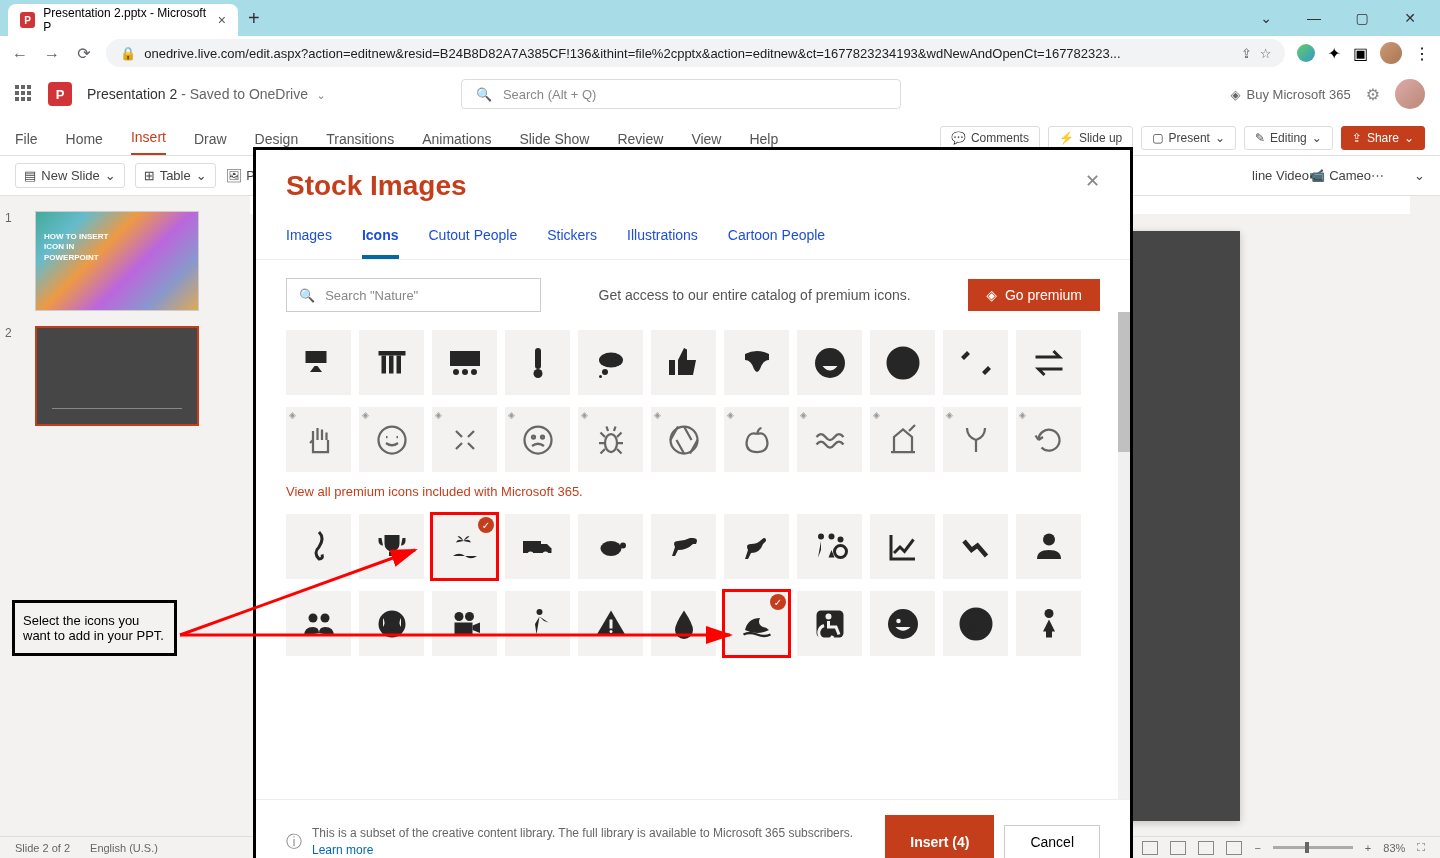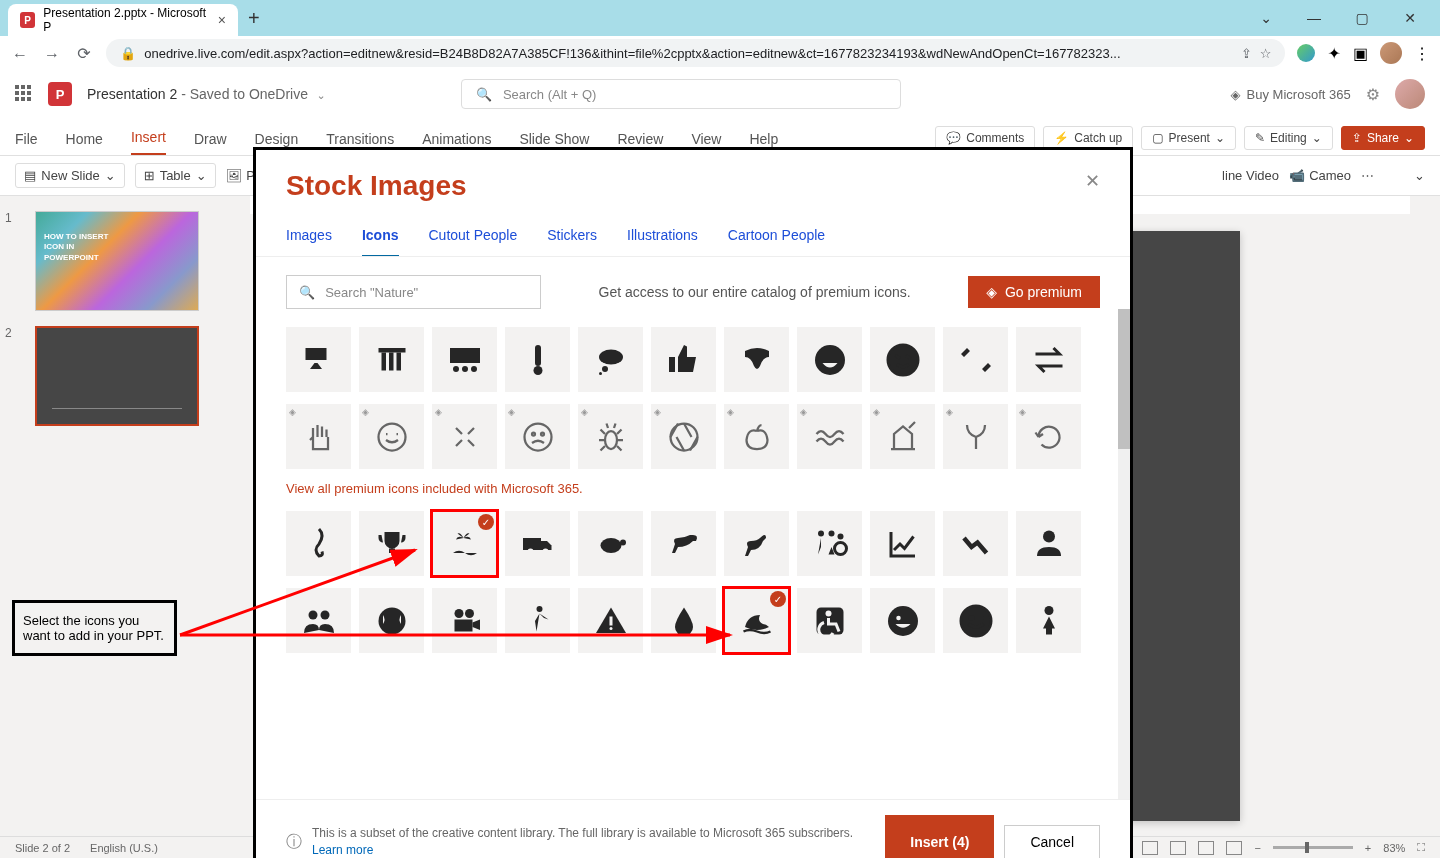--- a/index.html
+++ b/index.html
@@ -37,21 +37,21 @@
 .ribbon-tabs { height: 38px; display: flex; align-items: flex-end; padding: 0 15px; gap: 28px; font-size: 14px; border-bottom: 1px solid #e0e0e0;}
 .ribbon-tab { color: #555; padding-bottom: 8px; cursor: pointer; }
 .ribbon-tab.active { color: #c43e1c; border-bottom: 2px solid #c43e1c; font-weight:500;}
 .ribbon-tabs-right { margin-left: auto; display: flex; gap: 8px; align-items:center; padding-bottom:5px;}
 .rb-btn { border: 1px solid #ddd; border-radius: 3px; padding: 4px 10px; font-size: 12px; color: #444; display:flex;align-items:center;gap:5px;cursor:pointer;}
 .rb-btn.share { background: #c43e1c; color: #fff; border-color:#c43e1c;}
 
 
 .toolbar { height: 40px; background: #fff; border-bottom: 1px solid #e0e0e0; display: flex; align-items: center; padding: 0 15px; gap: 10px; font-size: 13px; color: #444; }
 .tb-btn { border: 1px solid #ddd; border-radius: 3px; padding: 4px 8px; display:flex;align-items:center;gap:5px;cursor:pointer;}
-.toolbar-right{margin-left:auto;display:flex;gap:10px;align-items:center;}
+.toolbar-right{margin-left:auto;display:flex;align-items:center;}
 
 
 .main-area { display: flex; height: 640px; background: #f3f2f1; }
 .slide-panel { width: 230px; padding: 15px; background:#f3f2f1;}
 .slide-thumb { margin-bottom: 15px; position: relative; }
 .slide-num { position: absolute; left: -10px; top: 0; font-size: 12px; color: #666; }
 .thumb-box { width: 164px; height: 100px; margin-left:20px; border: 1px solid #ccc; background: #fff; position:relative; cursor:pointer;}
 .thumb-box.selected { border: 2px solid #c43e1c; }
 .thumb1-bg { background: linear-gradient(135deg,#4a9,#6bc,#e94,#b6d,#89c,#da5); position:absolute;inset:0;}
 .thumb1-text { position:absolute; left:8px; top:20px; color:#fff; font-size:8px; font-weight:bold; line-height:1.3;}
@@ -68,21 +68,21 @@
 .annotation-box { position: absolute; left: 12px; top: 600px; width: 165px; border: 3px solid #000; padding: 10px 8px; background: #f3f2f1; font-size: 13px; font-weight: normal; z-index:50;}
 .arrow-svg { position: absolute; left:175px; top:525px; z-index:150; pointer-events:none; overflow:visible;}
 
 
 .dialog-overlay { position: absolute; top: 147px; left: 253px; width: 880px; height: 740px; background: #fff; border: 3px solid #000; z-index: 100; display:flex; flex-direction:column;}
 .dialog-header { padding: 20px 30px 10px; display:flex; align-items:flex-start;}
 .dialog-title { font-size: 28px; color: #c43e1c; font-weight: 600; }
 .dialog-close { margin-left:auto; font-size:18px; color:#888; cursor:pointer;}
 .dialog-tabs { display: flex; gap: 30px; padding: 15px 30px 0; border-bottom: 1px solid #eee; font-size:14px;}
 .dialog-tab { padding-bottom: 12px; cursor: pointer; color: #1d4ed8; }
-.dialog-tab.active { border-bottom: 1px solid #0369a1; font-weight:600;}
+.dialog-tab.active { border-bottom: 4px solid #0369a1; font-weight:600;}
 .dialog-search-row { display:flex; padding: 18px 30px 0; gap:0; align-items:center;}
 .dialog-search { width:255px; border:1px solid #ccc; height:34px; display:flex; align-items:center; padding:0 12px; gap:10px; font-size:13px; color:#888;}
 .premium-text { flex:1; text-align:center; font-size:14px; color:#555; padding:0 10px;}
 .go-premium-btn { background:#c43e1c; color:#fff; padding: 8px 18px; font-size:14px; display:flex; align-items:center; gap:8px; cursor:pointer;}
 .icon-grid-scroll { flex:1; overflow-y:auto; padding: 18px 30px 0; position:relative;}
 .icon-row { display:flex; gap:8px; margin-bottom:12px;}
 .icon-cell { width:65px; height:65px; background:#f3f2f1; display:flex; align-items:center; justify-content:center; cursor:pointer; position:relative;}
 .icon-cell.selected { outline:3px solid red; outline-offset:-1px;}
 .icon-cell.selected::after { content:'✓'; position:absolute; top:3px; right:3px; width:16px; height:16px; background:#c43e1c; color:#fff; border-radius:50%; font-size:10px; display:flex; align-items:center; justify-content:center;}
 .icon-cell svg { width:36px; height:36px; fill:#262626;}
@@ -186,21 +186,21 @@
   <span class="ribbon-tab">Review</span>
   <span class="ribbon-tab">View</span>
   <span class="ribbon-tab">Help</span>
   <div class="ribbon-tabs-right">
     <div class="rb-btn">
         <span>💬</span>
         <span>Comments</span>
       </div>
     <div class="rb-btn">
         <span>⚡</span>
-        <span>Catch up</span>
+        <span>Slide up</span>
       </div>
     <div class="rb-btn">
         <span>▢</span>
         <span>Present</span>
         <span>⌄</span>
       </div>
     <div class="rb-btn">
         <span>✎</span>
         <span>Editing</span>
         <span>⌄</span>

